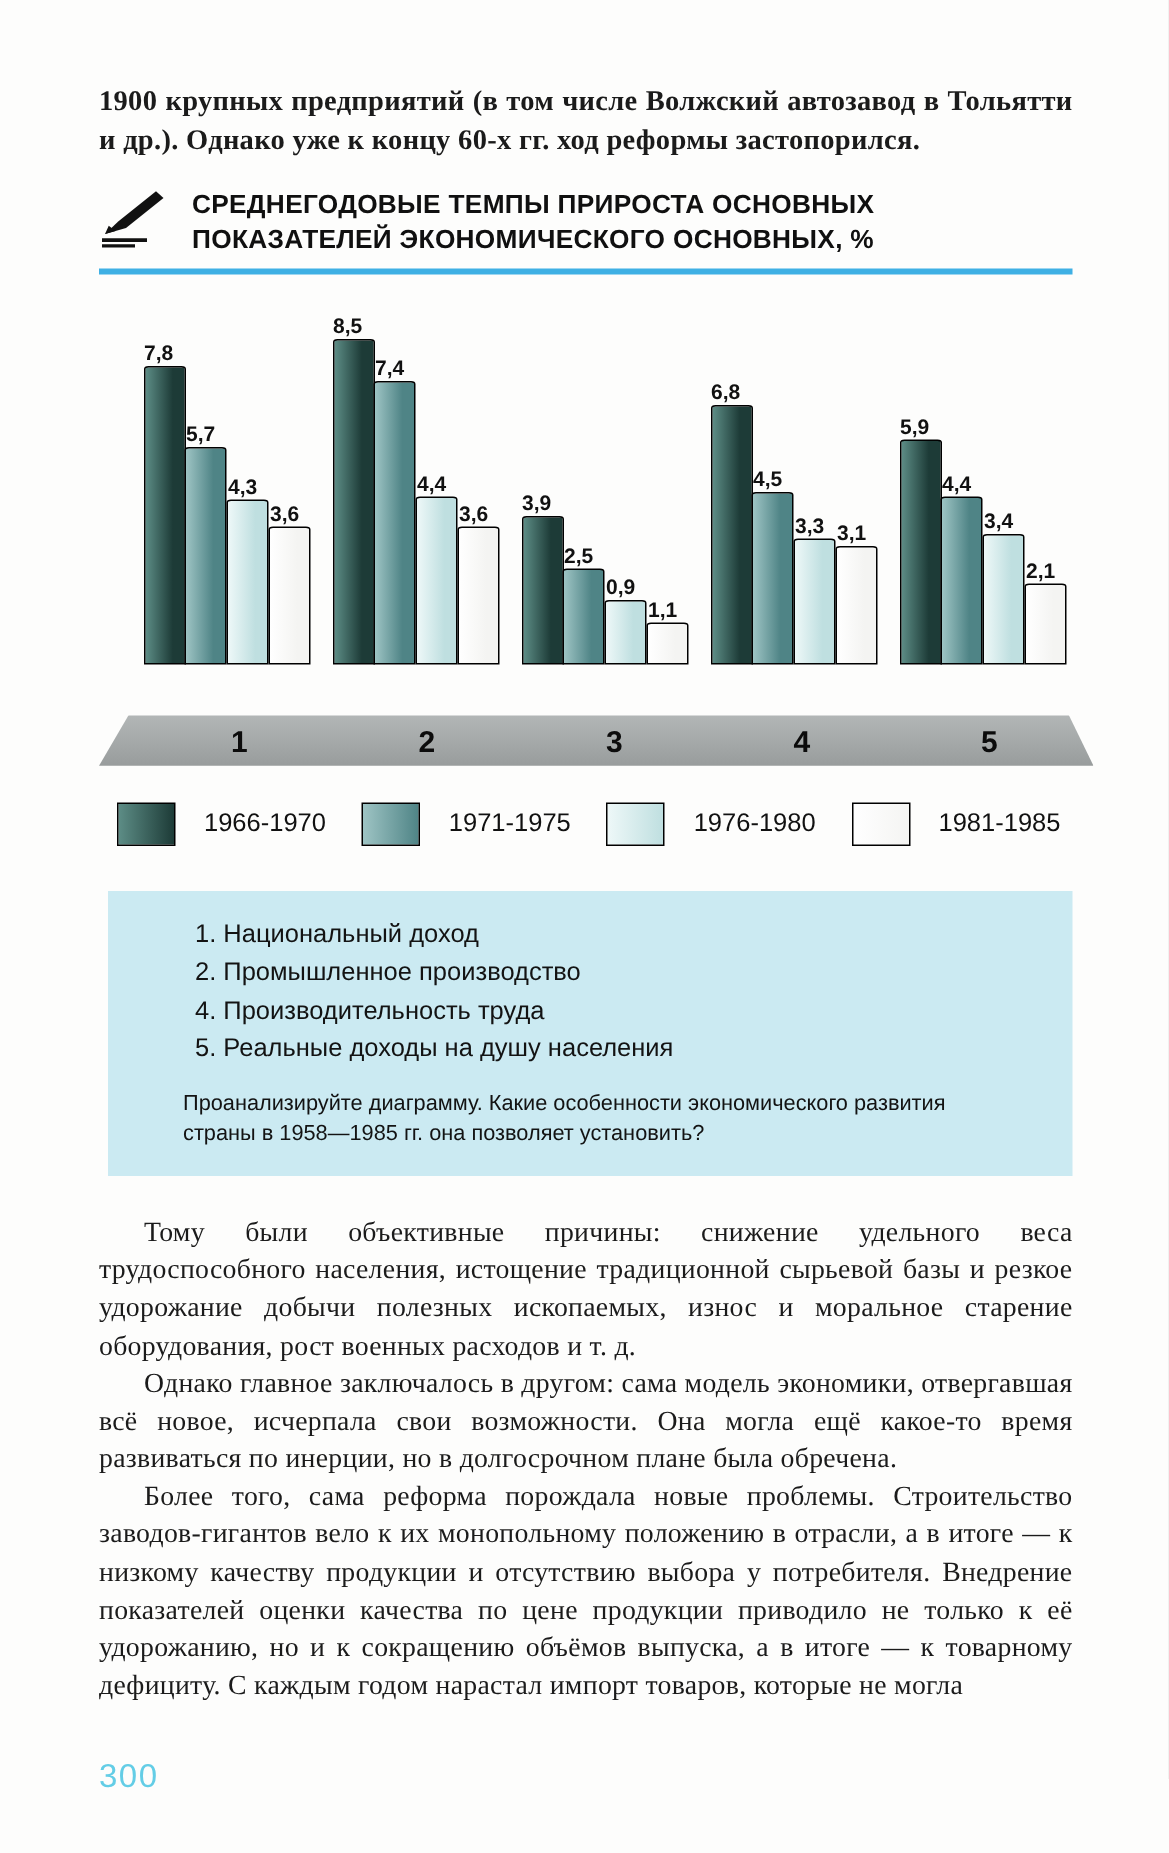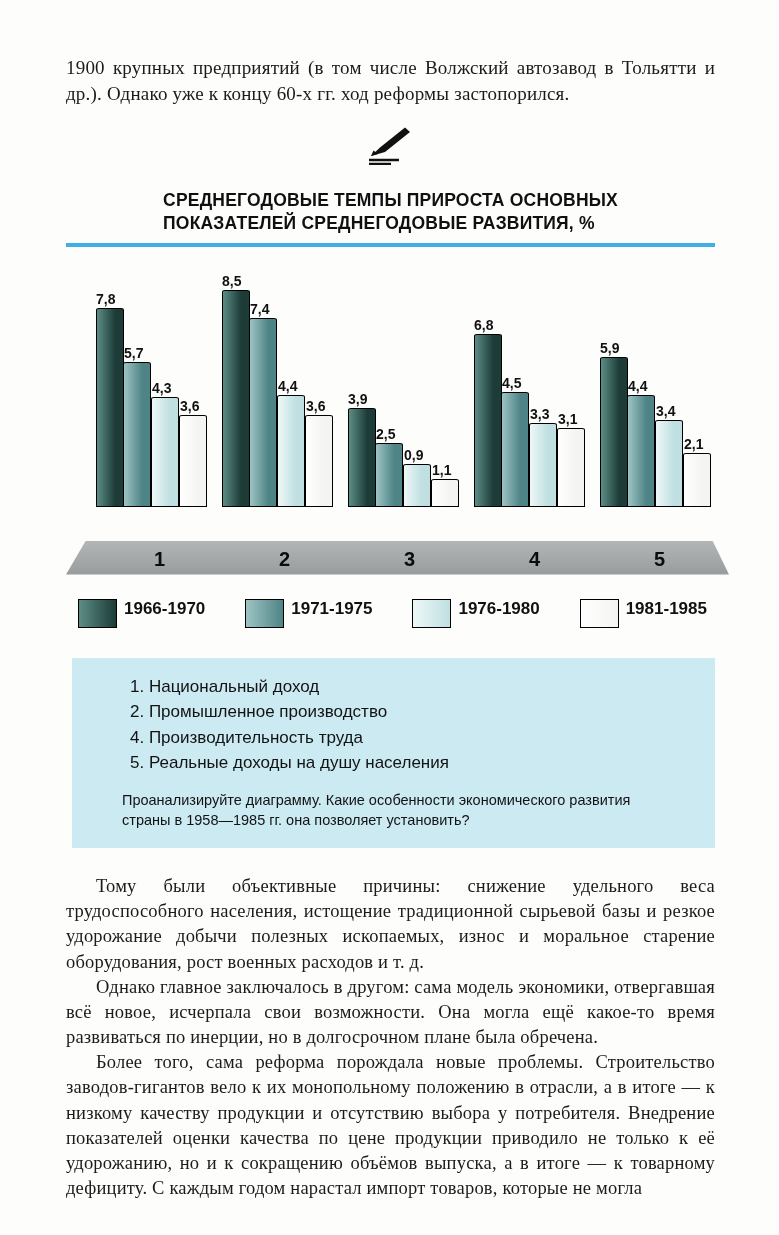--- a/index.html
+++ b/index.html
@@ -8,24 +8,24 @@
     width:779px;min-height:1235px;margin:0 auto;
     background:#fdfdfc;
     box-sizing:border-box;
     padding:55px 64px 40px 66px;
     font-family:"Liberation Serif", serif;
     color:#1b1b1b;
   }
   
   .intro{
     font-size:19px;line-height:1.37;text-align:justify;
-    letter-spacing:.2px;font-weight:400;margin:0 0 18px 0;
-  }
-  
-  .chart-header{display:flex;align-items:center;gap:14px;margin:0 0 8px 0;flex-direction:column;}
+    letter-spacing:.2px;font-weight:700;margin:0 0 18px 0;
+  }
+  
+  .chart-header{display:flex;align-items:flex-start;gap:14px;margin:0 0 8px 0;}
   .pen-icon-box{flex:0 0 48px;padding-top:2px;}
   .chart-title{
     font-family:"Liberation Sans", sans-serif;
     font-weight:bold;font-size:17.5px;line-height:1.3;color:#101010;
     letter-spacing:.2px;
   }
   .header-rule{height:4px;background:#3fb0e4;margin:6px 0 0 0;}
   
   .chart{position:relative;margin:22px 0 0 8px;padding-bottom:34px;height:272px;box-sizing:content-box;}
   .chart-bars{
@@ -51,21 +51,21 @@
   .platform-numbers{
     position:absolute;left:30px;right:0;bottom:4px;
     display:flex;gap:14px;
   }
   .group-num{
     width:112px;text-align:center;
     font-family:"Liberation Sans", sans-serif;font-weight:bold;font-size:20px;color:#0c0c0c;
   }
   
   .legend{display:flex;justify-content:space-between;margin:24px 8px 0 12px;}
-  .legend-item{display:flex;gap:7px;font-weight:bold;}
+  .legend-item{display:flex;align-items:center;gap:19px;}
   .legend-swatch{width:37px;height:27px;border:1px solid #000;display:inline-block;}
   .legend-label{font-family:"Liberation Sans", sans-serif;font-size:17px;color:#111;}
   
   .note-box{
     margin:30px 0 0 6px;background:#cbeaf2;
     padding:16px 0 18px 58px;
   }
   .note-item{
     font-family:"Liberation Sans", sans-serif;font-size:17px;line-height:1.5;color:#131313;
   }
@@ -97,21 +97,21 @@
     <div class="pen-icon-box">
       <svg width="48" height="38" viewBox="0 0 48 38" aria-hidden="true">
         <path d="M4 29 L18 25 L43 5 L38 0.5 L13 20.5 Z" fill="#111"></path>
         <path d="M4 29 l7 -2 -4.5 -3.5 z" fill="#111"></path>
         <path d="M2 33 h30" stroke="#111" stroke-width="2.5" fill="none"></path>
         <path d="M2 37 h22" stroke="#111" stroke-width="2.5" fill="none"></path>
       </svg>
     </div>
     <div class="chart-title">
       <div>СРЕДНЕГОДОВЫЕ ТЕМПЫ ПРИРОСТА ОСНОВНЫХ</div>
-      <div>ПОКАЗАТЕЛЕЙ СРЕДНЕГОДОВЫЕ РАЗВИТИЯ, %</div>
+      <div>ПОКАЗАТЕЛЕЙ ЭКОНОМИЧЕСКОГО ОСНОВНЫХ, %</div>
     </div>
   </div>
   <div class="header-rule"></div>
 
   <div class="chart">
     <div class="chart-bars" id="chart-bars">
         <div class="bar-group">
           <div class="bar-wrap">
             <div class="bar-label">7,8</div>
             <div class="bar" style="height: 199px; background: linear-gradient(90deg, rgb(93, 141, 134) 0%, rgb(29, 59, 55) 70%);"></div>

